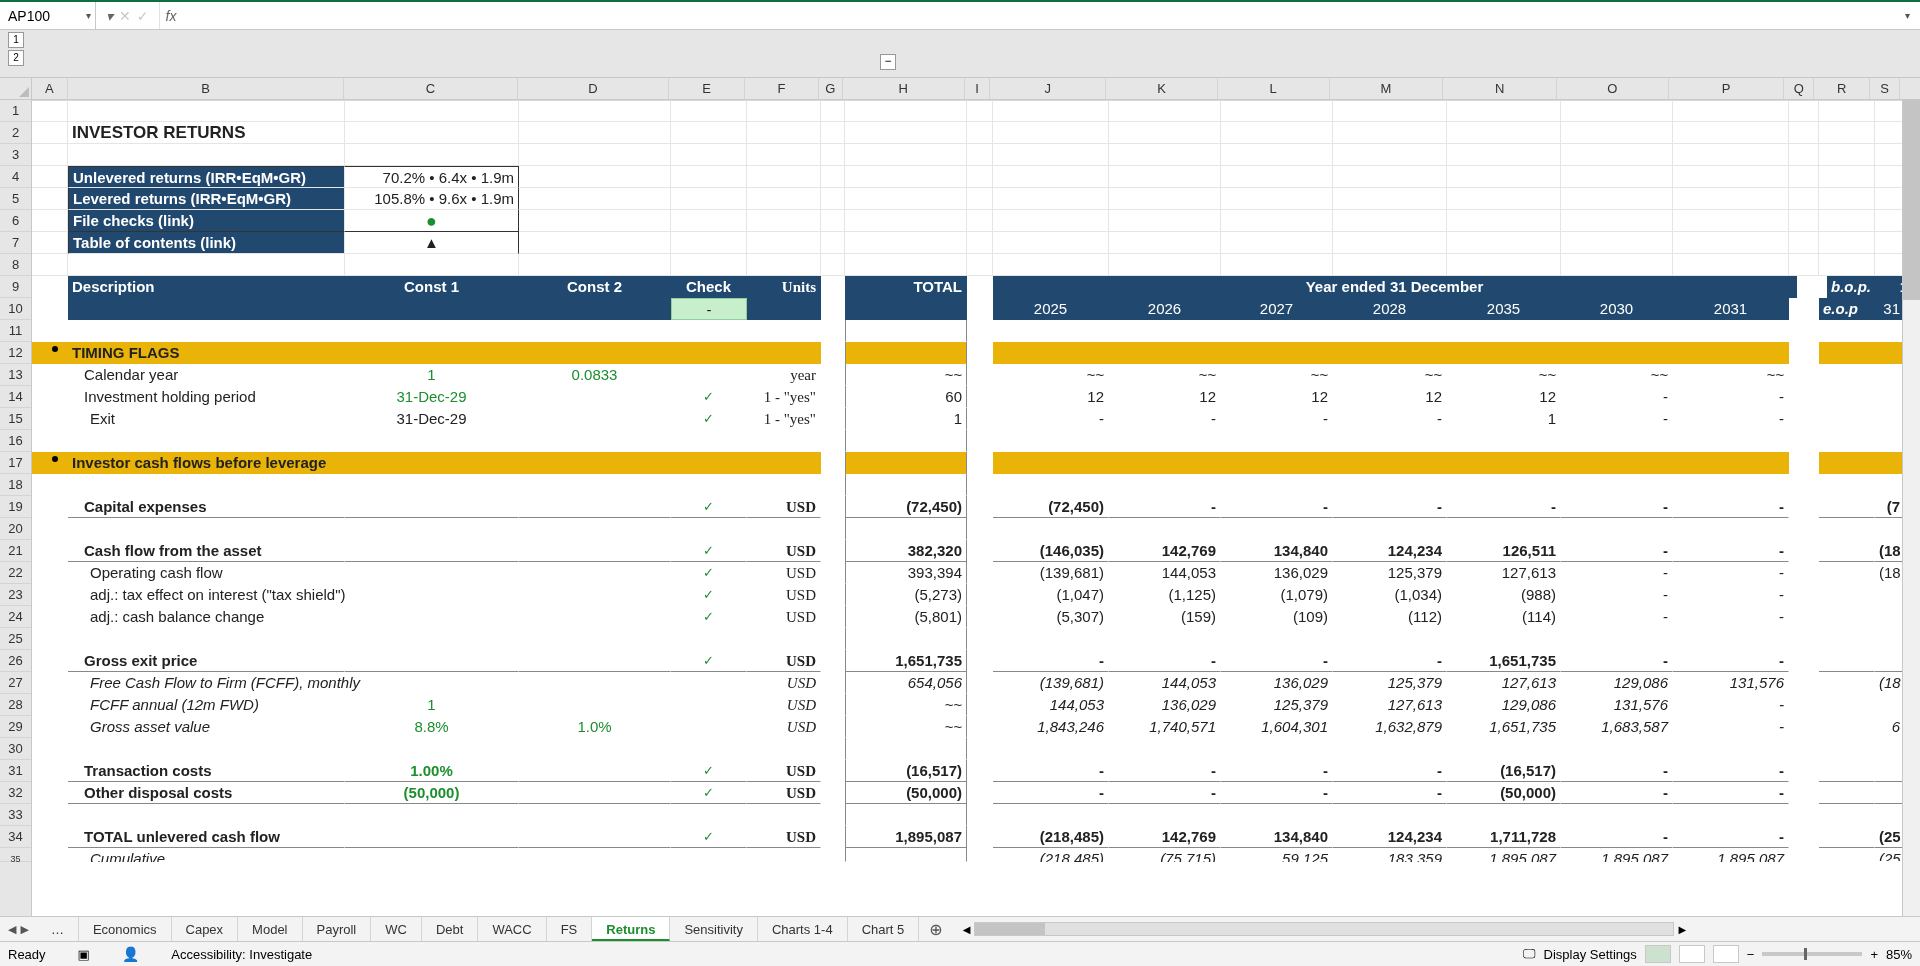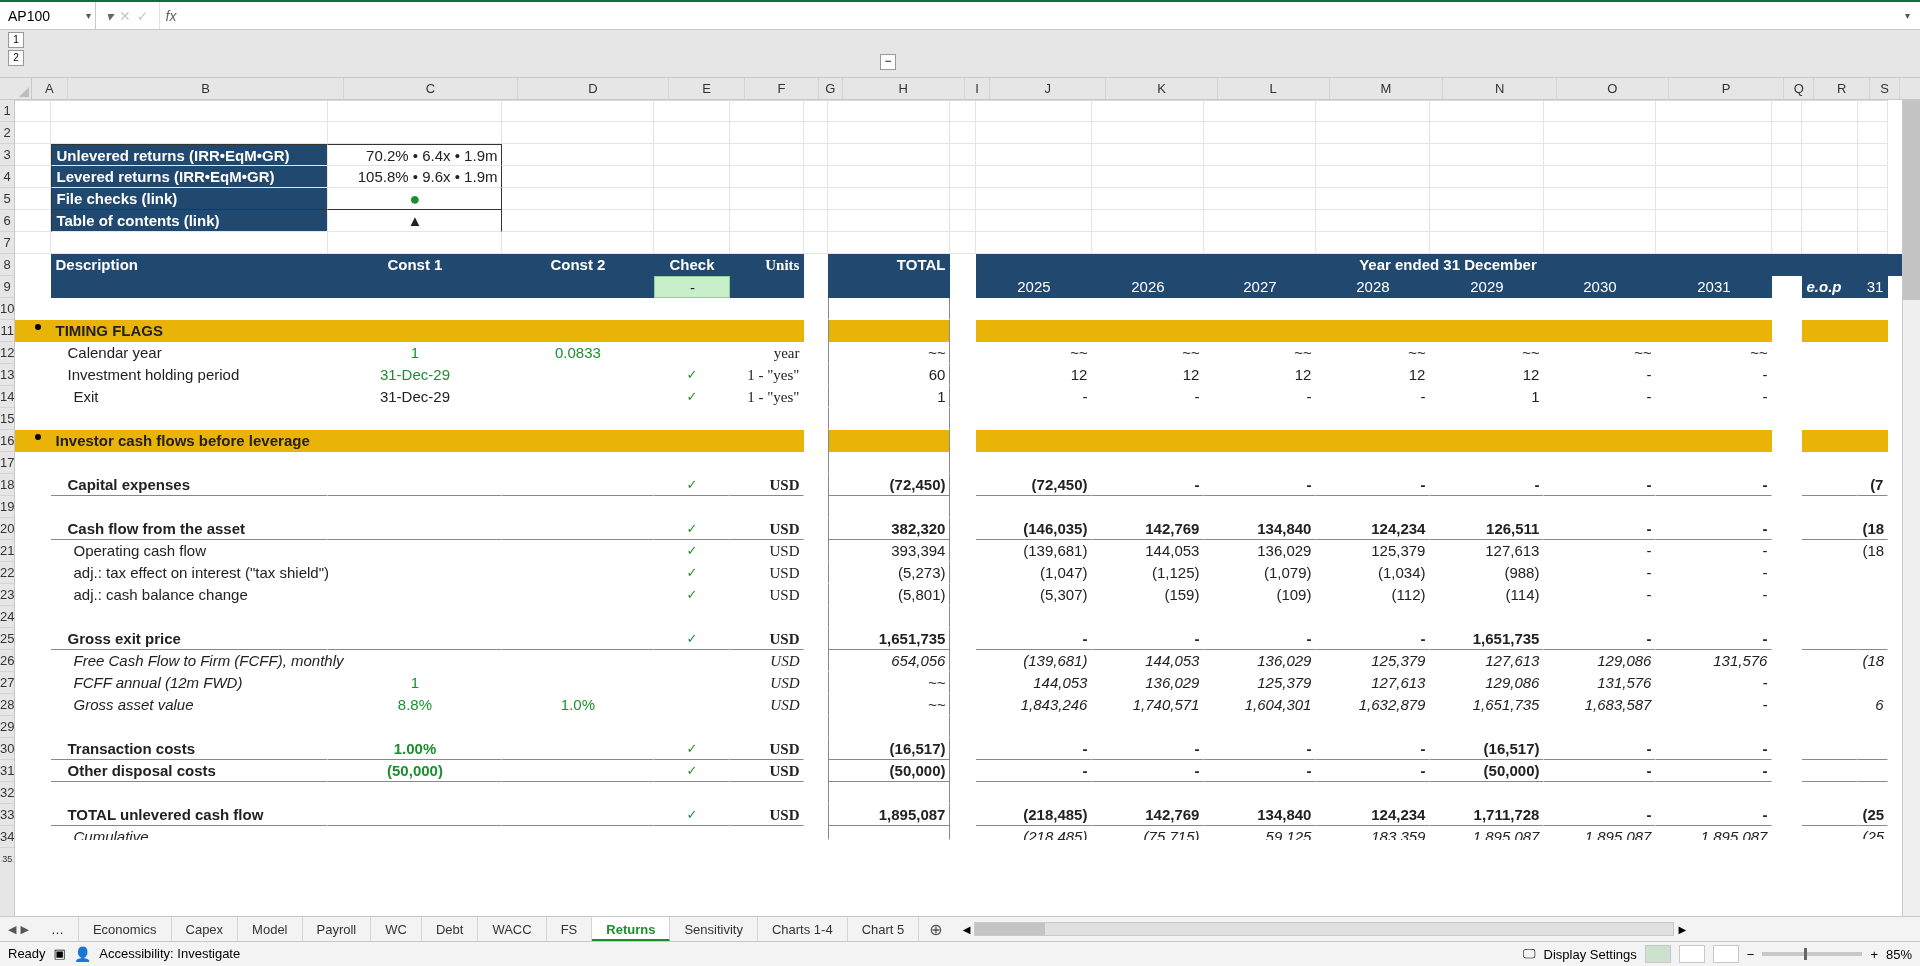--- a/index.html
+++ b/index.html
@@ -76,21 +76,21 @@
 .tab-nav span { cursor: pointer; font-size: 11px; }
 .tab { padding: 0 14px; height: 100%; line-height: 25px; border-right: 1px solid #d4d4d4; cursor: pointer; color: #333; }
 .tab.active { background: #fff; color: #1b8f2e; border-bottom: 2px solid #1b8f2e; font-weight: 600; }
 .tab-add { padding: 0 10px; font-size: 16px; color: #555; cursor: pointer; }
 .hbar { flex: 1; display: flex; align-items: center; padding: 0 10px; }
 .hbar-track { height: 14px; background: #e0e0e0; width: 700px; position: relative; border: 1px solid #c8c8c8; }
 .hbar-thumb { position: absolute; left: 0; top: 0; bottom: 0; width: 70px; background: #c4c4c4; }
 
 
 .status { height: 25px; background: #f3f3f3; border-top: 1px solid #c8c8c8; display: flex; align-items: center; font-size: 13px; padding: 0 8px; }
-.status .left { display: flex; gap: 8px; }
+.status .left { display: flex; gap: 32px; align-items: center; }
 .status .right { margin-left: auto; display: flex; gap: 8px; align-items: center; }
 .viewbtn { width: 26px; height: 18px; border: 1px solid #c8c8c8; background: #fff; display: inline-block; }
 .viewbtn.active { background: #cde2ce; }
 .zoom-slider { width: 100px; height: 4px; background: #c8c8c8; position: relative; display: inline-block; }
 .zoom-slider::after { content: ""; position: absolute; left: 42px; top: -4px; width: 3px; height: 12px; background: #666; }
 
 
 .vbar { position: absolute; right: 0; top: 0; bottom: 0; width: 18px; background: #f0f0f0; border-left: 1px solid #c8c8c8; }
 .vbar-thumb { position: absolute; top: 0; width: 100%; height: 200px; background: #c4c4c4; }
 
@@ -206,20 +206,41 @@
         <div class="c cL"></div>
         <div class="c cM"></div>
         <div class="c cN"></div>
         <div class="c cO"></div>
         <div class="c cP"></div>
         <div class="c cQ"></div>
         <div class="c cR"></div>
         <div class="c cS"></div>
       </div>
 
+    <div class="row gridline-row">
+        <div class="c cA"></div>
+        <div class="c cB bold" style="font-size:17px;">INVESTOR RETURNS</div>
+        <div class="c cC"></div>
+        <div class="c cD"></div>
+        <div class="c cE"></div>
+        <div class="c cF"></div>
+        <div class="c cG"></div>
+        <div class="c cH"></div>
+        <div class="c cI"></div>
+        <div class="c cJ"></div>
+        <div class="c cK"></div>
+        <div class="c cL"></div>
+        <div class="c cM"></div>
+        <div class="c cN"></div>
+        <div class="c cO"></div>
+        <div class="c cP"></div>
+        <div class="c cQ"></div>
+        <div class="c cR"></div>
+        <div class="c cS"></div>
+      </div>
 
     <div class="row gridline-row">
         <div class="c cA"></div>
         <div class="c cB"></div>
         <div class="c cC"></div>
         <div class="c cD"></div>
         <div class="c cE"></div>
         <div class="c cF"></div>
         <div class="c cG"></div>
         <div class="c cH"></div>
@@ -349,41 +370,41 @@
     <div class="row">
       <div class="c cA"></div>
       <div class="c cB dark-fill bold">Description</div>
       <div class="c cC dark-fill bold center">Const 1</div>
       <div class="c cD dark-fill bold center">Const 2</div>
       <div class="c cE dark-fill bold center">Check</div>
       <div class="c cF dark-fill bold right">Units</div>
       <div class="c cG"></div>
       <div class="c cH dark-fill bold right">TOTAL</div>
       <div class="c cI"></div>
-      <div class="c dark-fill bold center" style="width:944px;">Year ended 31 December</div>
+      <div class="c dark-fill bold center" style="width:804px;">Year ended 31 December</div>
       <div class="c cQ"></div>
       <div class="c cR dark-fill bold italic">b.o.p.</div>
       <div class="c cS dark-fill bold right halfcut">1</div>
     </div>
 
     <div class="row">
       <div class="c cA"></div>
       <div class="c cB dark-fill"></div>
       <div class="c cC dark-fill"></div>
       <div class="c cD dark-fill"></div>
       <div class="c cE checkbg center" style="border:1px solid #8fd09a;">-</div>
       <div class="c cF dark-fill"></div>
       <div class="c cG"></div>
       <div class="c cH dark-fill"></div>
       <div class="c cI"></div>
       <div class="c cJ dark-fill center">2025</div>
       <div class="c cK dark-fill center">2026</div>
       <div class="c cL dark-fill center">2027</div>
       <div class="c cM dark-fill center">2028</div>
-      <div class="c cN dark-fill center">2029</div>
+      <div class="c cN dark-fill center">2035</div>
       <div class="c cO dark-fill center">2030</div>
       <div class="c cP dark-fill center">2031</div>
       <div class="c cQ"></div>
       <div class="c cR dark-fill bold italic">e.o.p</div>
       <div class="c cS dark-fill right halfcut">31</div>
     </div>
 
     <div class="row">
         <div class="c cA"></div>
         <div class="c cB"></div>

